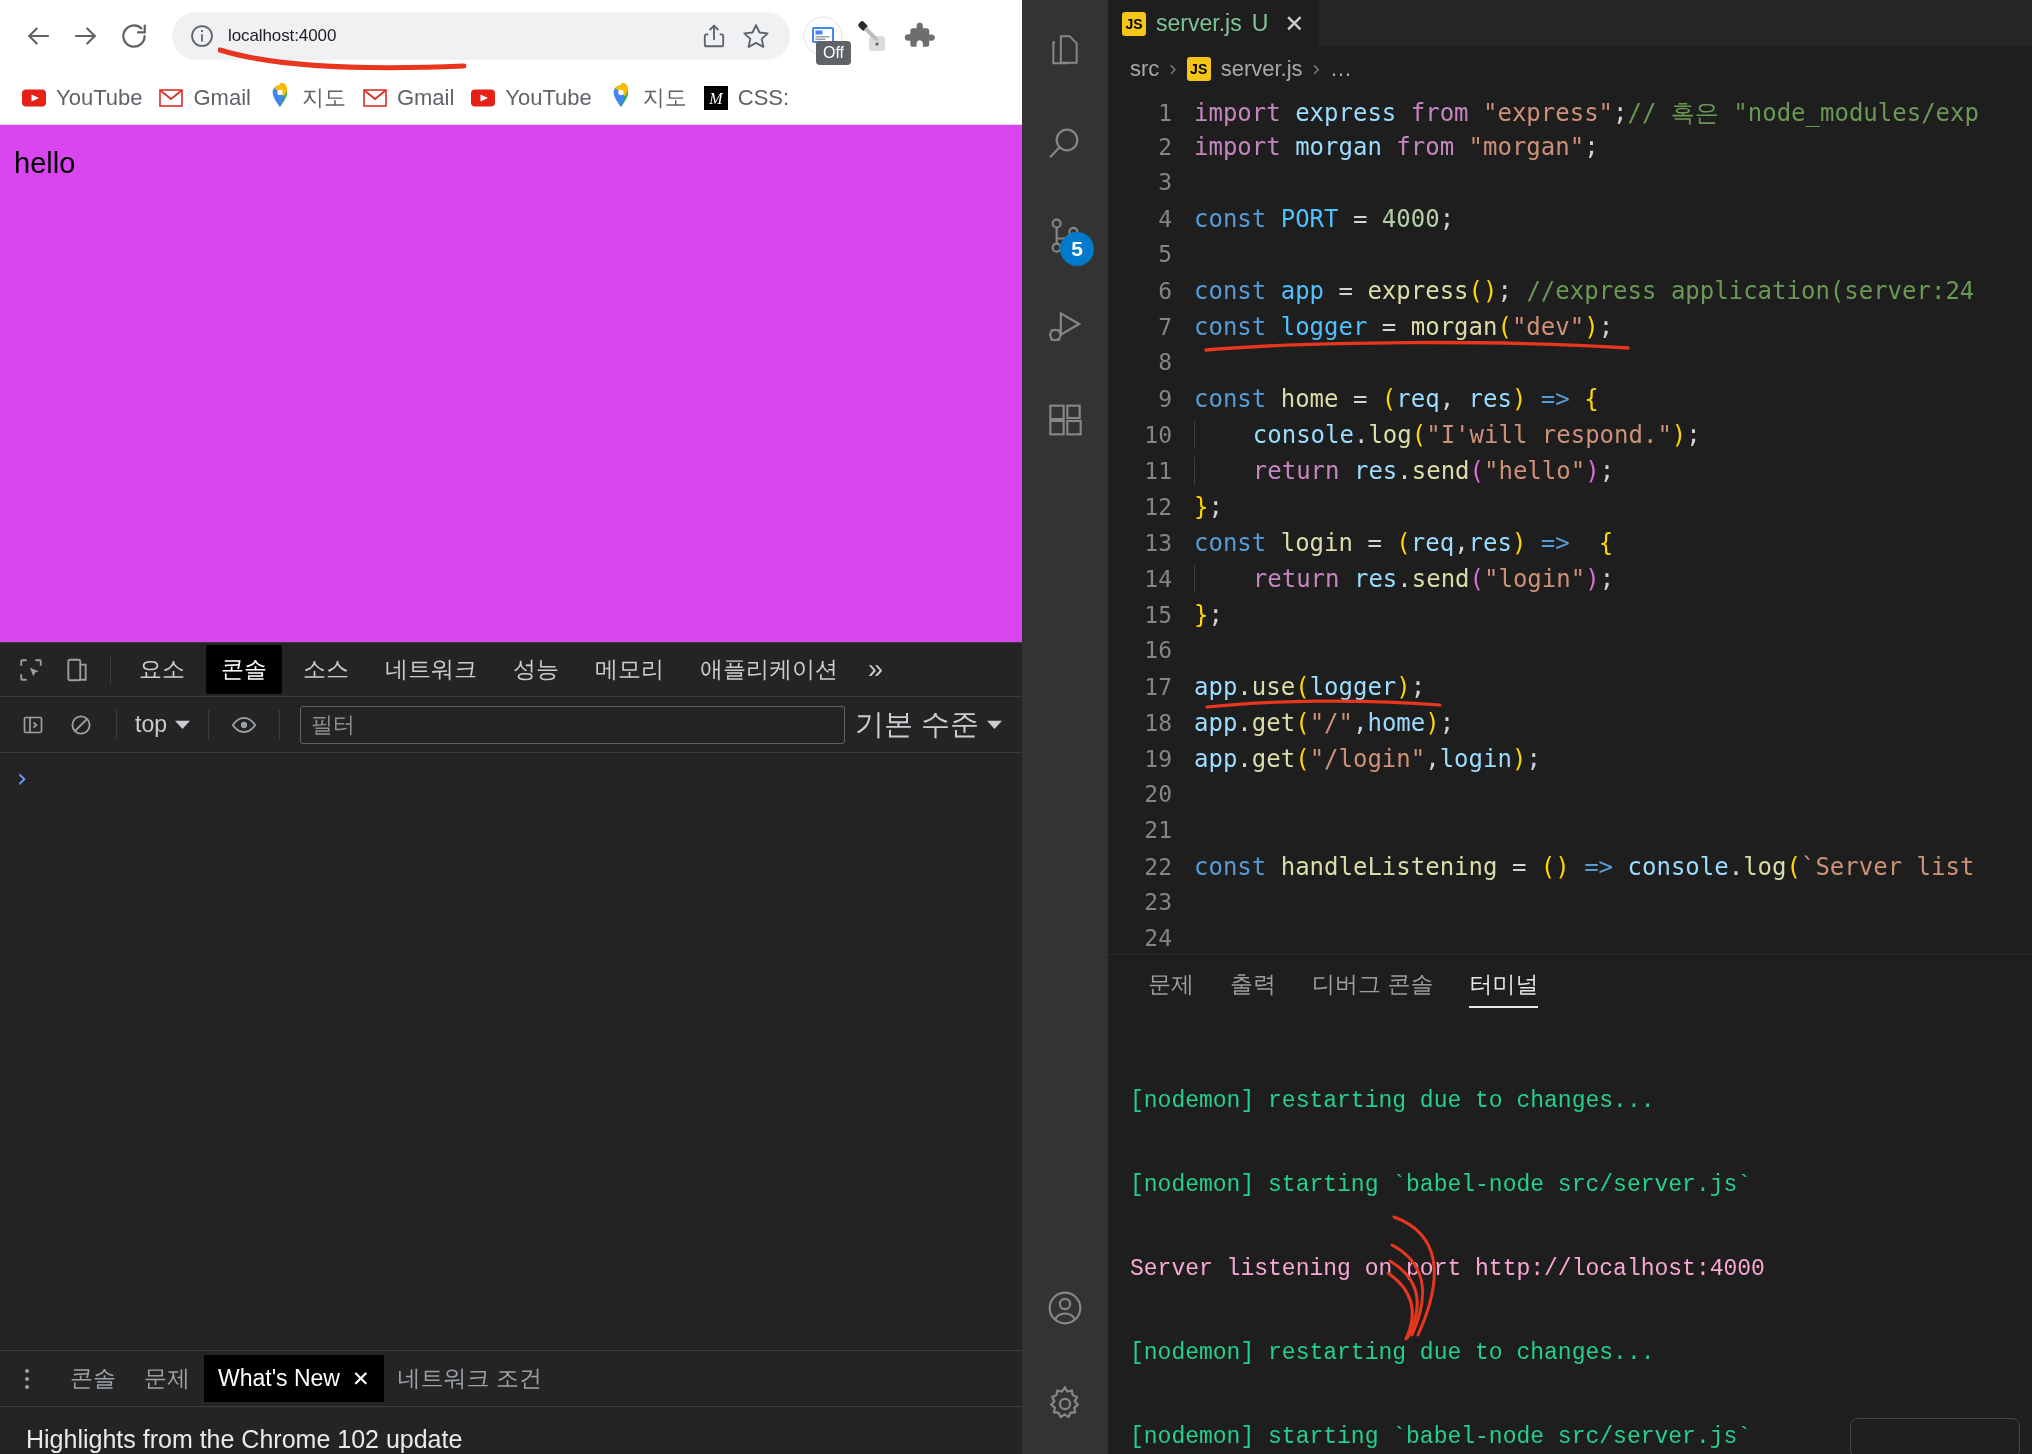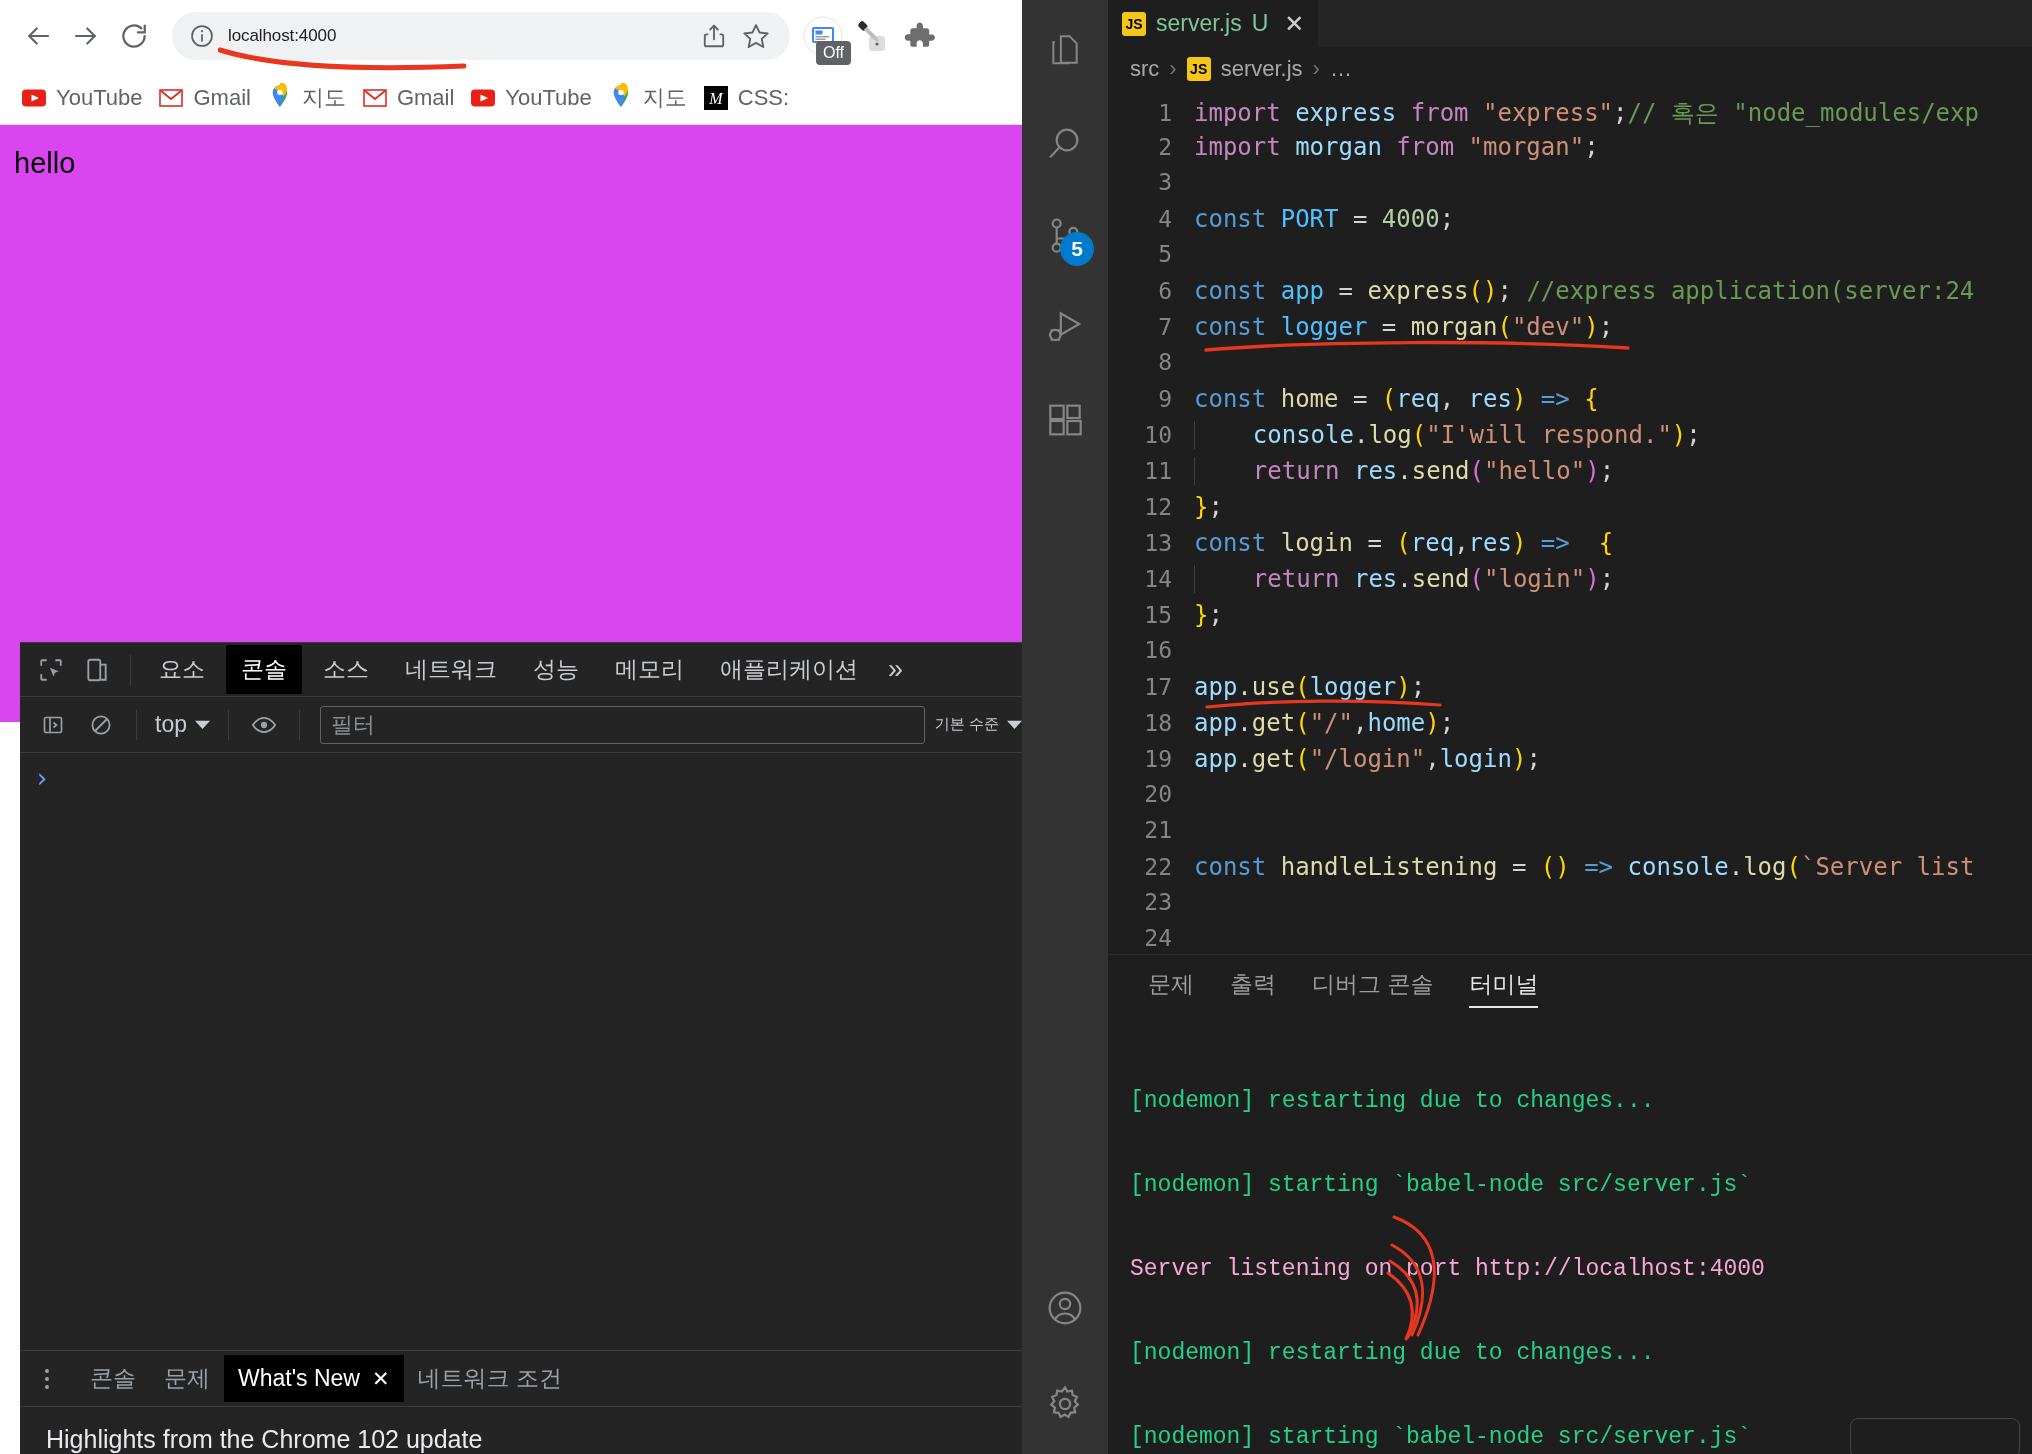--- a/index.html
+++ b/index.html
@@ -103,21 +103,21 @@
   }
 
   
   #devtools {
     position: absolute; left:0; top: 642px;
     width: 1022px; height: 812px;
     background: #242424;
     color: #e8eaed;
     font-family: "Liberation Sans", sans-serif;
     border-top: 1px solid #3c3c3c;
-    display:flex; flex-direction:column;margin-left:20px;
+    display:flex; flex-direction:column;
   }
   .dt-tabbar {
     height: 54px;
     display:flex; align-items:center;
     border-bottom: 1px solid #3c3c3c;
     background:#242424;
     padding-left: 8px;
   }
   .dt-tool { width:46px; height:46px; display:flex;align-items:center;justify-content:center; color:#9aa0a6; cursor:pointer;}
   .dt-sep { width:1px; height:30px; background:#3c3c3c; margin:0 10px; }
@@ -146,21 +146,21 @@
     border: 1px solid #5f6368;
     border-radius: 3px;
     color:#c9cdd1;
     font-size: 22px;
     padding: 0 10px;
     margin: 0 8px;
     outline:none;
     font-family:"Liberation Sans", sans-serif;
   }
   .fb-input::placeholder { color:#8a8f94; }
-  .fb-level { font-size:15px; color:#c9cdd1; display:flex;align-items:center;gap:8px; padding-right:10px; cursor:pointer;}
+  .fb-level { font-size:29px; color:#c9cdd1; display:flex;align-items:center;gap:8px; padding-right:10px; cursor:pointer;}
 
   .dt-console {
     flex: 1 1 auto;
     background: #242424;
     position:relative;
     overflow:hidden;
     border-bottom: 1px solid #3c3c3c;
   }
   .console-prompt {
     display:flex; align-items:flex-start;

